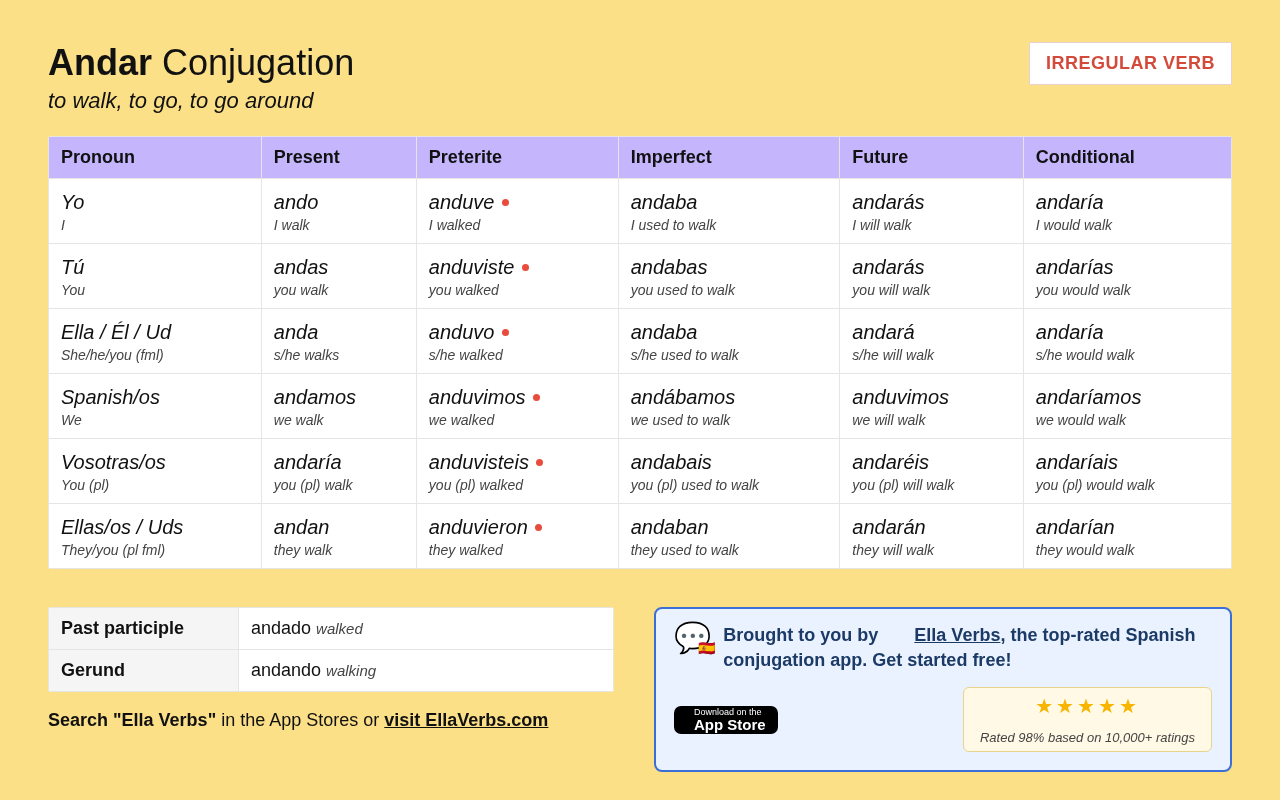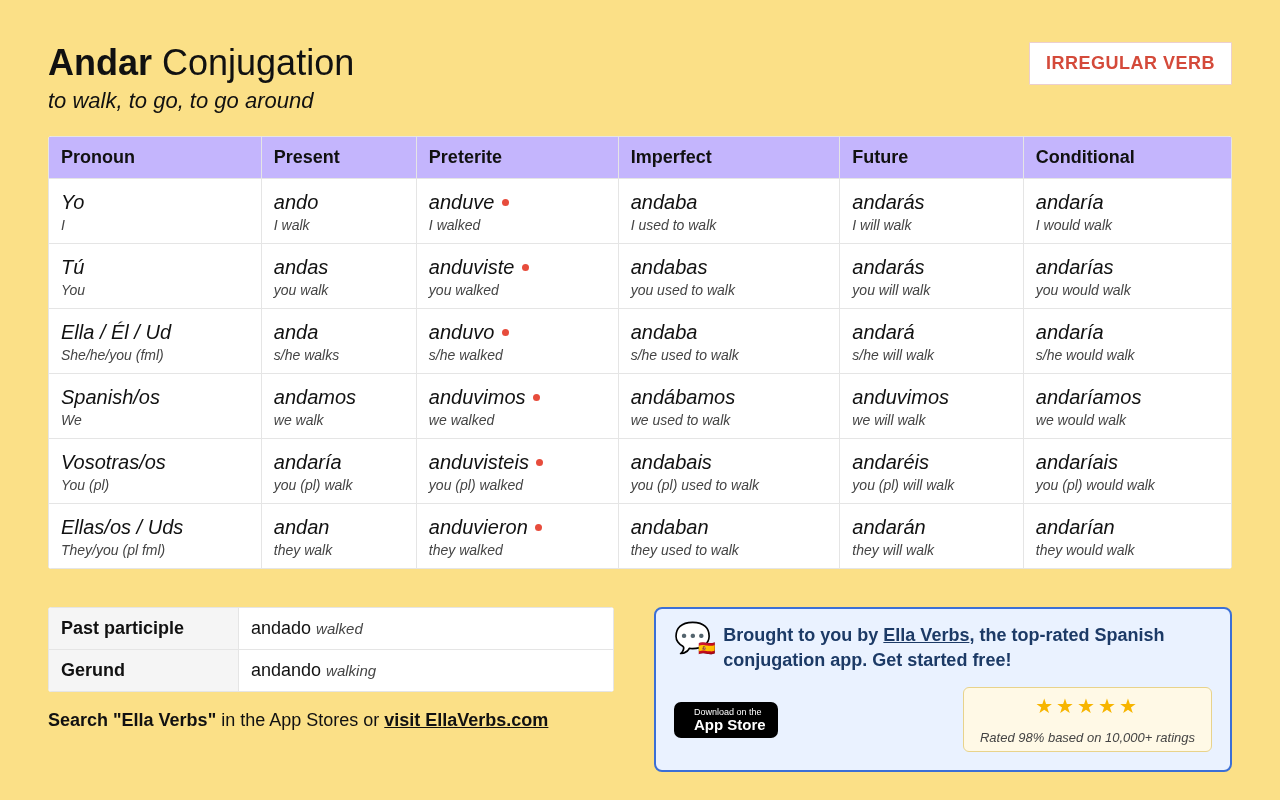--- a/index.html
+++ b/index.html
@@ -136,36 +136,36 @@
     font-size: 14px;
     bottom: -2px;
     right: -4px;
   }
   .promo-text {
     font-size: 18px;
     font-weight: 600;
     color: #1c3a66;
     line-height: 1.4;
   }
-  .promo-text .link { text-decoration: underline; }
+  .promo-text .link { text-decoration: underline; margin-left: 31px; }
   .promo-bottom {
     display: flex;
     align-items: center;
     gap: 14px;
     margin-top: 14px;
   }
   .store-btn {
     background: #000;
     color: #fff;
     border-radius: 7px;
     padding: 6px 12px;
     display: flex;
     align-items: center;
     gap: 8px;
-    height: 36px;
+    height: 28px;
   }
   .store-btn .icon { font-size: 22px; line-height: 1; }
   .store-btn .lines { display: flex; flex-direction: column; line-height: 1; }
   .store-btn .l1 { font-size: 9px; }
   .store-btn .l2 { font-size: 15px; font-weight: 600; }
   .play-triangle {
     width:0;height:0;
     border-top:10px solid transparent;
     border-bottom:10px solid transparent;
     border-left:16px solid #34d399;

